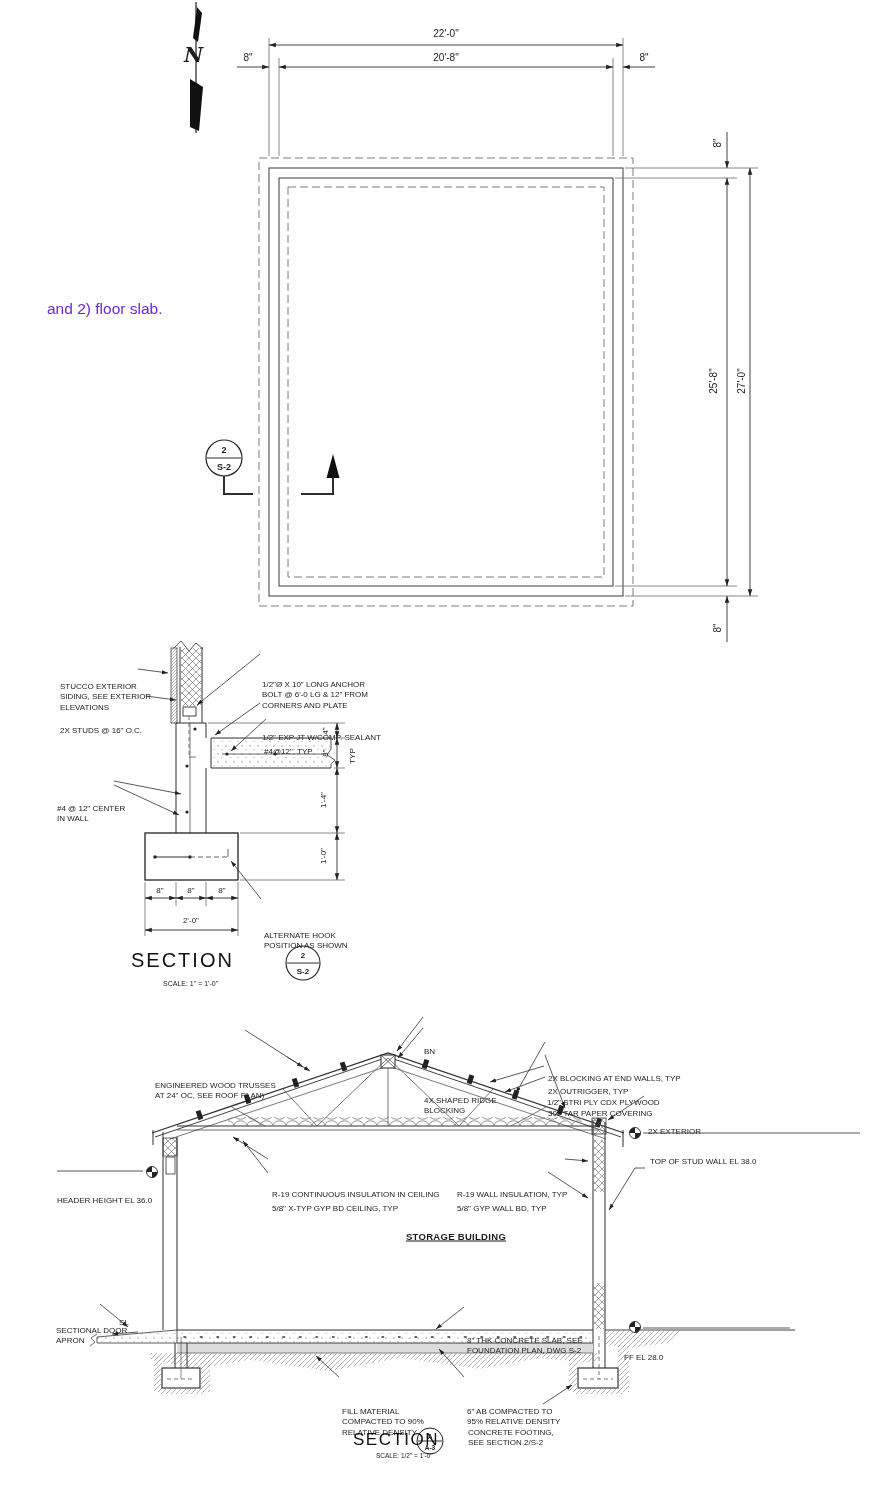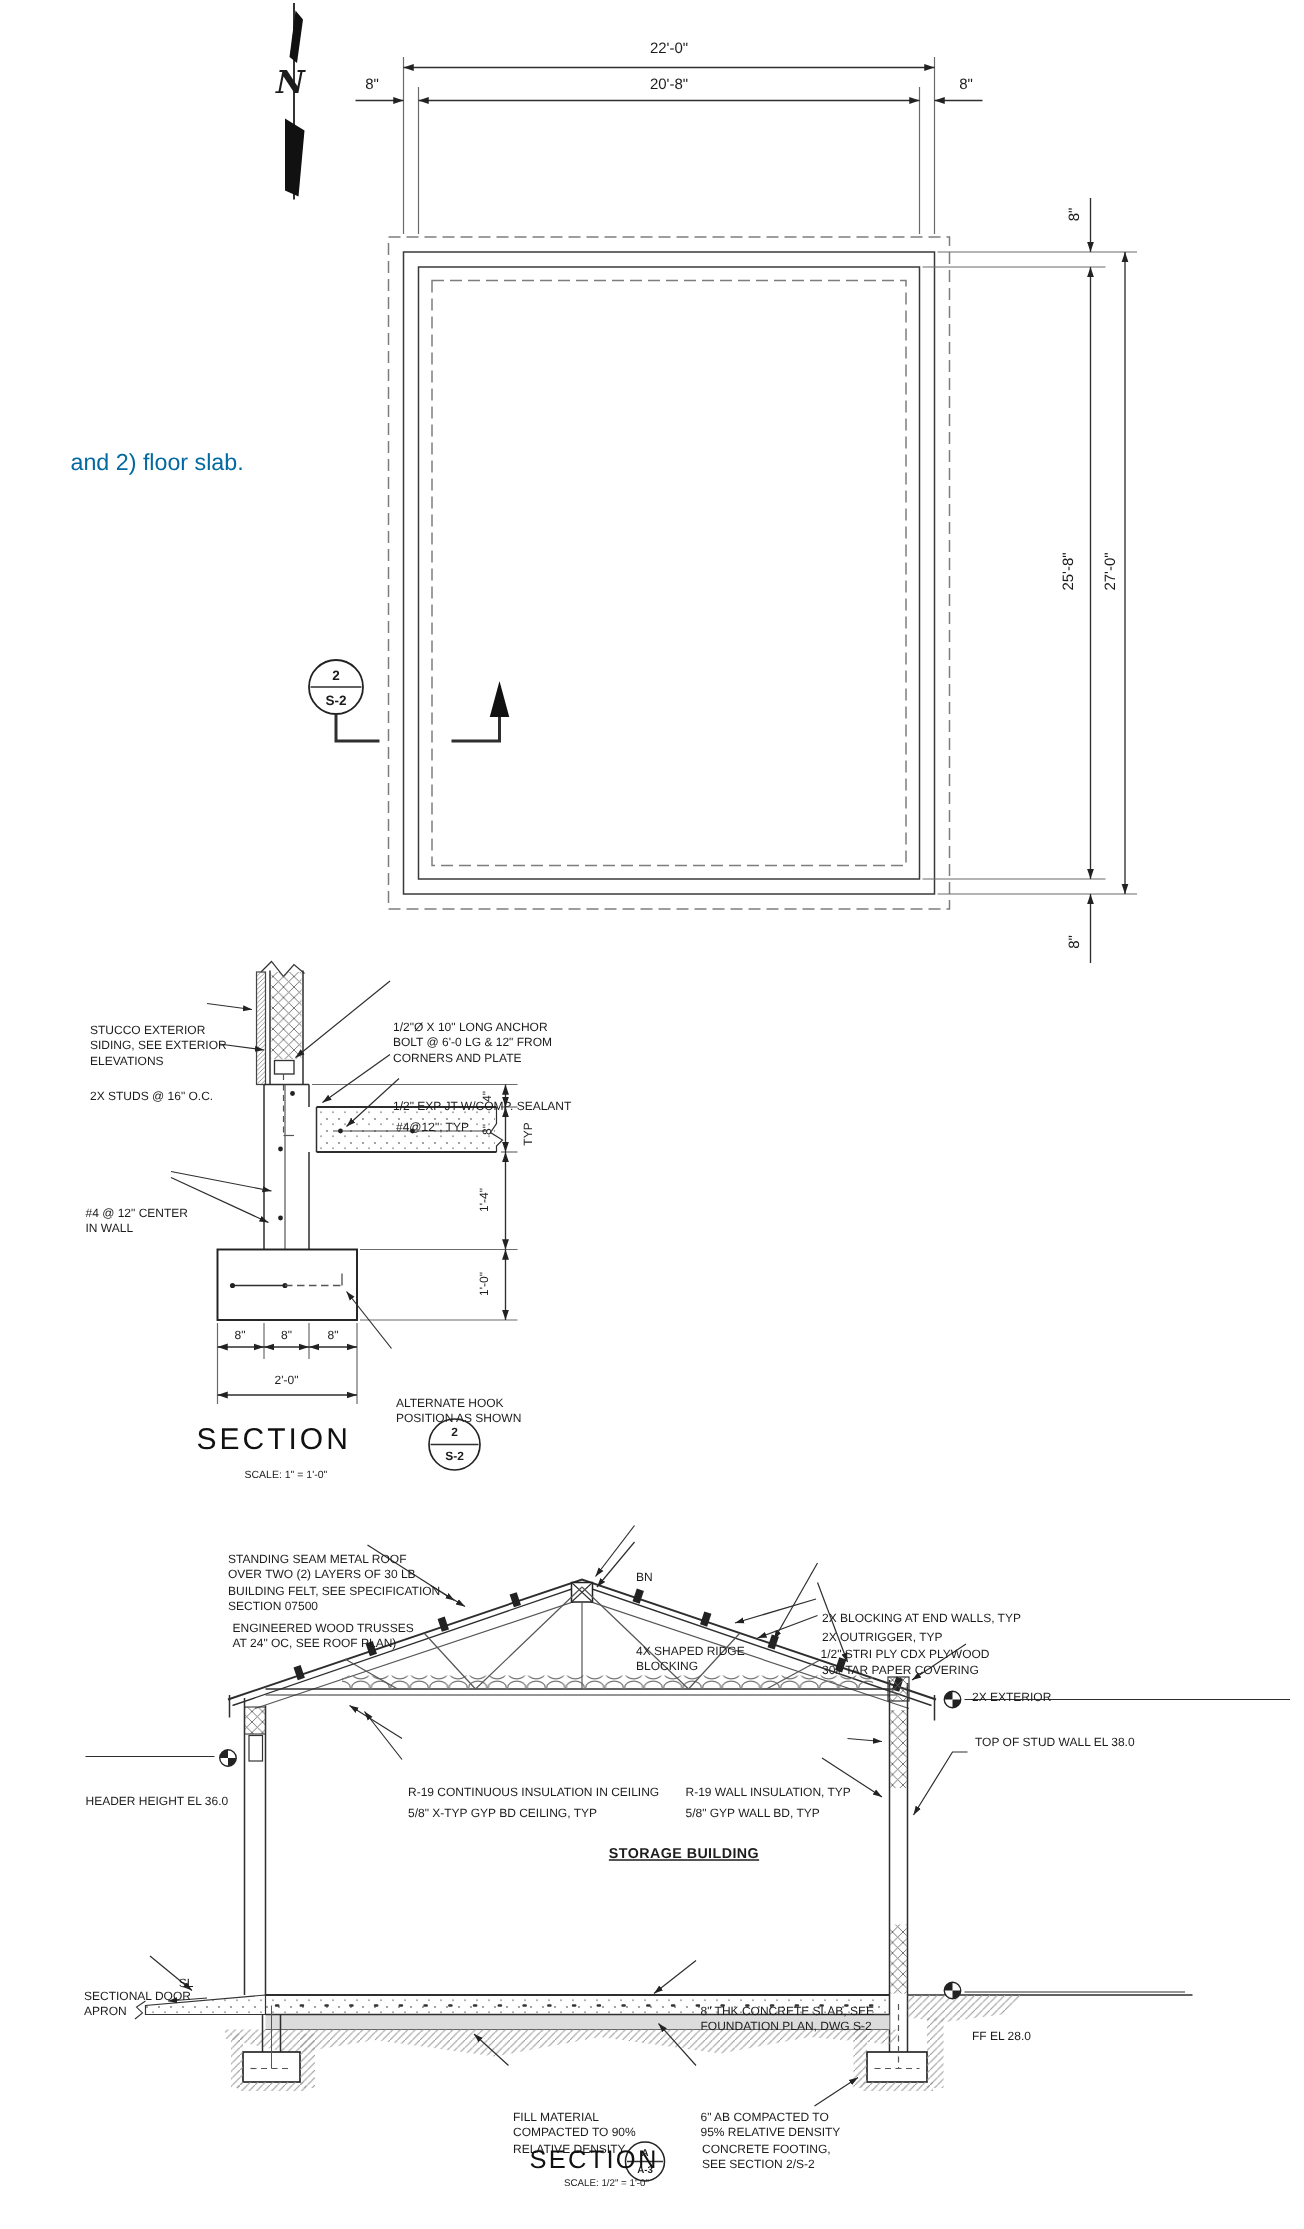--- a/index.html
+++ b/index.html
@@ -3,21 +3,21 @@
 <meta charset="utf-8">
 <style>
   html,body{margin:0;padding:0;background:#fff;}
   #sheet{position:relative;width:869px;height:1486px;background:#fff;overflow:hidden;
          font-family:"Liberation Sans",sans-serif;color:#1c1c1c;}
   svg{position:absolute;left:0;top:0;}
   .lbl{position:absolute;font-size:8px;line-height:1.3;white-space:pre-line;color:#1c1c1c;margin-top:36px;}
   .ctr{position:absolute;transform:translate(-50%,-50%);white-space:pre-line;font-size:8px;text-align:center;}
   .rot{position:absolute;transform:translate(-50%,-50%) rotate(-90deg);white-space:nowrap;font-size:8px;}
   .pd{font-size:10px;}
-  .note{position:absolute;font-size:15.5px;color:#0369a1;}
+  .note{position:absolute;font-size:15.5px;color:#6d28d9;}
   .north{position:absolute;font-family:"DejaVu Serif",serif;font-style:italic;font-weight:bold;font-size:21px;}
   .stitle{position:absolute;font-size:20px;letter-spacing:2px;color:#111;}
   .stitle2{position:absolute;font-size:17px;letter-spacing:1.5px;color:#111;}
   .scale{position:absolute;font-size:7px;color:#222;}
   .mknum{font-weight:bold;}
   .storage{font-size:9.5px;font-weight:bold;text-decoration:underline;letter-spacing:.3px;margin-left:48px;}
 </style>
 </head>
 <body>
 
@@ -333,24 +333,20 @@
 <div class="rot" style="left:323px;top:856px">1'-0"</div>
 <div class="ctr" style="left:160px;top:890px">8"</div>
 <div class="ctr" style="left:191px;top:890px">8"</div>
 <div class="ctr" style="left:222px;top:890px">8"</div>
 <div class="ctr" style="left:191px;top:920px">2'-0"</div>
 <div class="stitle" style="left:131px;top:949px">SECTION</div>
 <div class="ctr mknum" style="left:303px;top:955px">2</div>
 <div class="ctr mknum" style="left:303px;top:971px">S-2</div>
 <div class="scale" style="left:163px;top:980px">SCALE: 1" = 1'-0"</div>
 
-<div class="lbl" style="left:152px;top:999px">STANDING SEAM METAL ROOF
-OVER TWO (2) LAYERS OF 30 LB
-BUILDING FELT, SEE SPECIFICATION
-SECTION 07500</div>
 <div class="lbl" style="left:155px;top:1045px">ENGINEERED WOOD TRUSSES
 AT 24" OC, SEE ROOF PLAN)</div>
 <div class="lbl" style="left:424px;top:1011px">BN</div>
 <div class="lbl" style="left:424px;top:1060px">4X SHAPED RIDGE
 BLOCKING</div>
 <div class="lbl" style="left:548px;top:1038px">2X BLOCKING AT END WALLS, TYP</div>
 <div class="lbl" style="left:548px;top:1051px">2X OUTRIGGER, TYP</div>
 <div class="lbl" style="left:547px;top:1062px">1/2" STRI PLY CDX PLYWOOD</div>
 <div class="lbl" style="left:548px;top:1073px">30# TAR PAPER COVERING</div>
 <div class="lbl" style="left:648px;top:1091px">2X EXTERIOR</div>
@@ -359,21 +355,21 @@
 <div class="lbl" style="left:272px;top:1154px">R-19 CONTINUOUS INSULATION IN CEILING</div>
 <div class="lbl" style="left:272px;top:1168px">5/8" X-TYP GYP BD CEILING, TYP</div>
 <div class="lbl" style="left:457px;top:1154px">R-19  WALL INSULATION, TYP</div>
 <div class="lbl" style="left:457px;top:1168px">5/8" GYP WALL BD, TYP</div>
 <div class="ctr storage" style="left:408px;top:1236px">STORAGE BUILDING</div>
 <div class="lbl" style="left:56px;top:1290px">SECTIONAL DOOR
 APRON</div>
 <div class="ctr" style="left:124px;top:1322px">SL</div>
 <div class="lbl" style="left:467px;top:1300px">8" THK CONCRETE SLAB, SEE
 FOUNDATION PLAN, DWG S-2</div>
-<div class="lbl" style="left:648px;top:1317px">FF EL 28.0</div>
+<div class="lbl" style="left:624px;top:1317px">FF EL 28.0</div>
 <div class="lbl" style="left:342px;top:1371px">FILL MATERIAL
 COMPACTED TO 90%
 RELATIVE DENSITY</div>
 <div class="lbl" style="left:467px;top:1371px">6" AB COMPACTED TO
 95% RELATIVE DENSITY</div>
 <div class="lbl" style="left:468px;top:1392px">CONCRETE FOOTING,
 SEE SECTION 2/S-2</div>
 <div class="stitle2" style="left:353px;top:1430px">SECTION</div>
 <div class="ctr mknum" style="left:430px;top:1436px;font-size:6.5px">A</div>
 <div class="ctr mknum" style="left:430px;top:1447px;font-size:6.5px">A-3</div>

